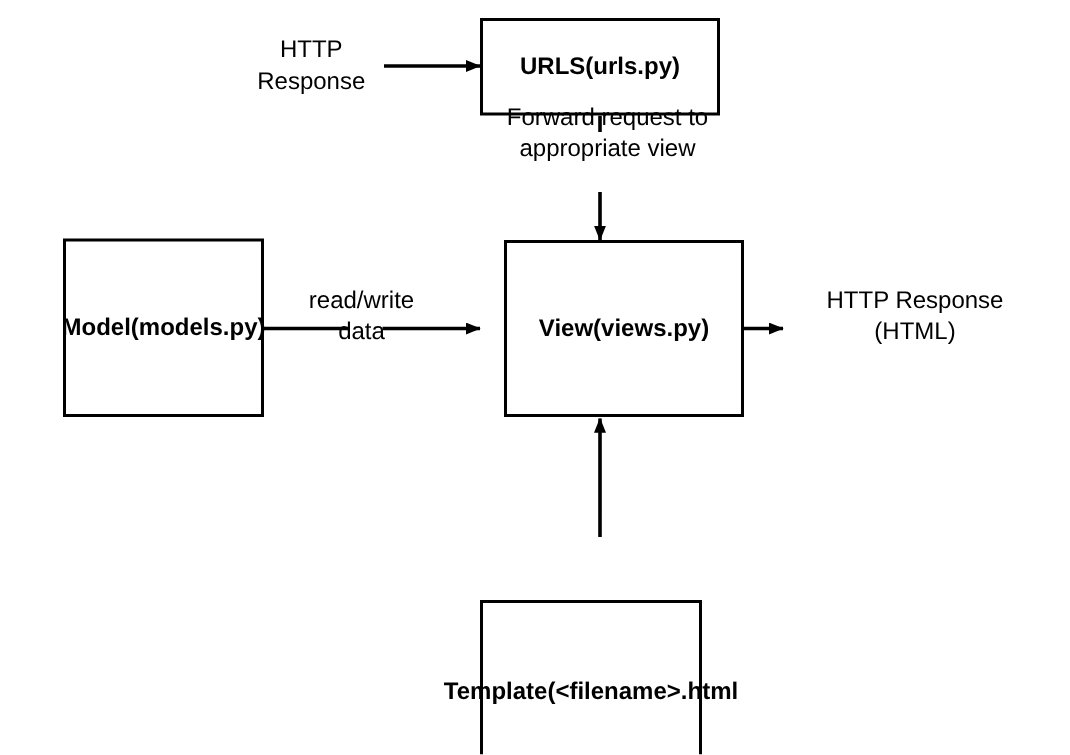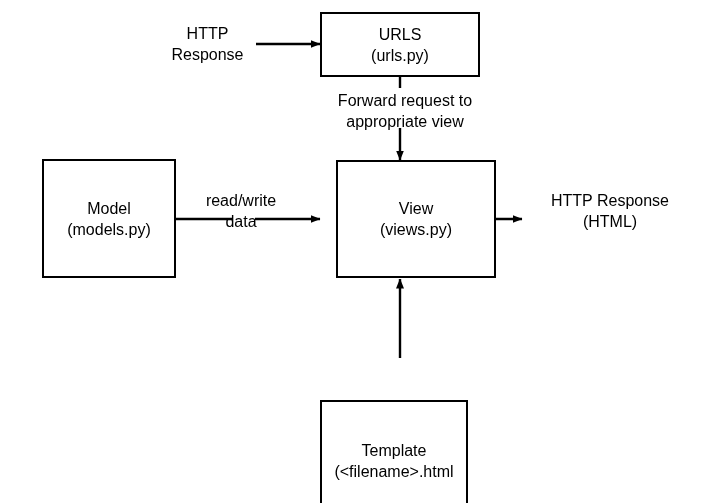--- a/index.html
+++ b/index.html
@@ -14,24 +14,25 @@
     background: #ffffff;
     font-family: "Liberation Sans", sans-serif;
     overflow: hidden;
   }
   .node {
     position: absolute;
     box-sizing: border-box;
     border: 2px solid #000000;
     background: #ffffff;
     display: flex;
-    flex-direction: column;
+    flex-direction: row;
     align-items: center;
     justify-content: center;
     z-index: 2;
+    font-weight: bold;
   }
   .node .line {
     font-size: 16px;
     line-height: 21px;
     color: #000000;
     white-space: nowrap;
     text-align: center;
   }
   .node.overflow .line {
     position: relative;
@@ -54,21 +55,21 @@
     height: 503px;
     z-index: 1;
   }
   
   #node-urls     { left: 320px; top: 12px;  width: 160px; height: 65px; }
   #node-view     { left: 320px; top: 160px; width: 160px; height: 118px; margin-left: 16px; }
   #node-model    { left: 30px;  top: 159px; width: 134px; height: 119px; margin-left: 12px; }
   #node-template { left: 320px; top: 372px; width: 148px; height: 122px; margin-top: 28px; }
   
   #label-http-request { left: 150px; top: 23px;  width: 115px; }
-  #label-forward      { left: 310px; top: 90px;  width: 190px; }
+  #label-forward      { left: 310px; top: 68px;  width: 190px; }
   #label-readwrite    { left: 186px; top: 190px; width: 110px; }
   #label-http-response{ left: 520px; top: 190px; width: 180px; }
 </style>
 </head>
 <body>
 
 <div id="canvas">
 
   <svg class="arrows" viewBox="0 0 713 503" xmlns="http://www.w3.org/2000/svg">
     <defs>

